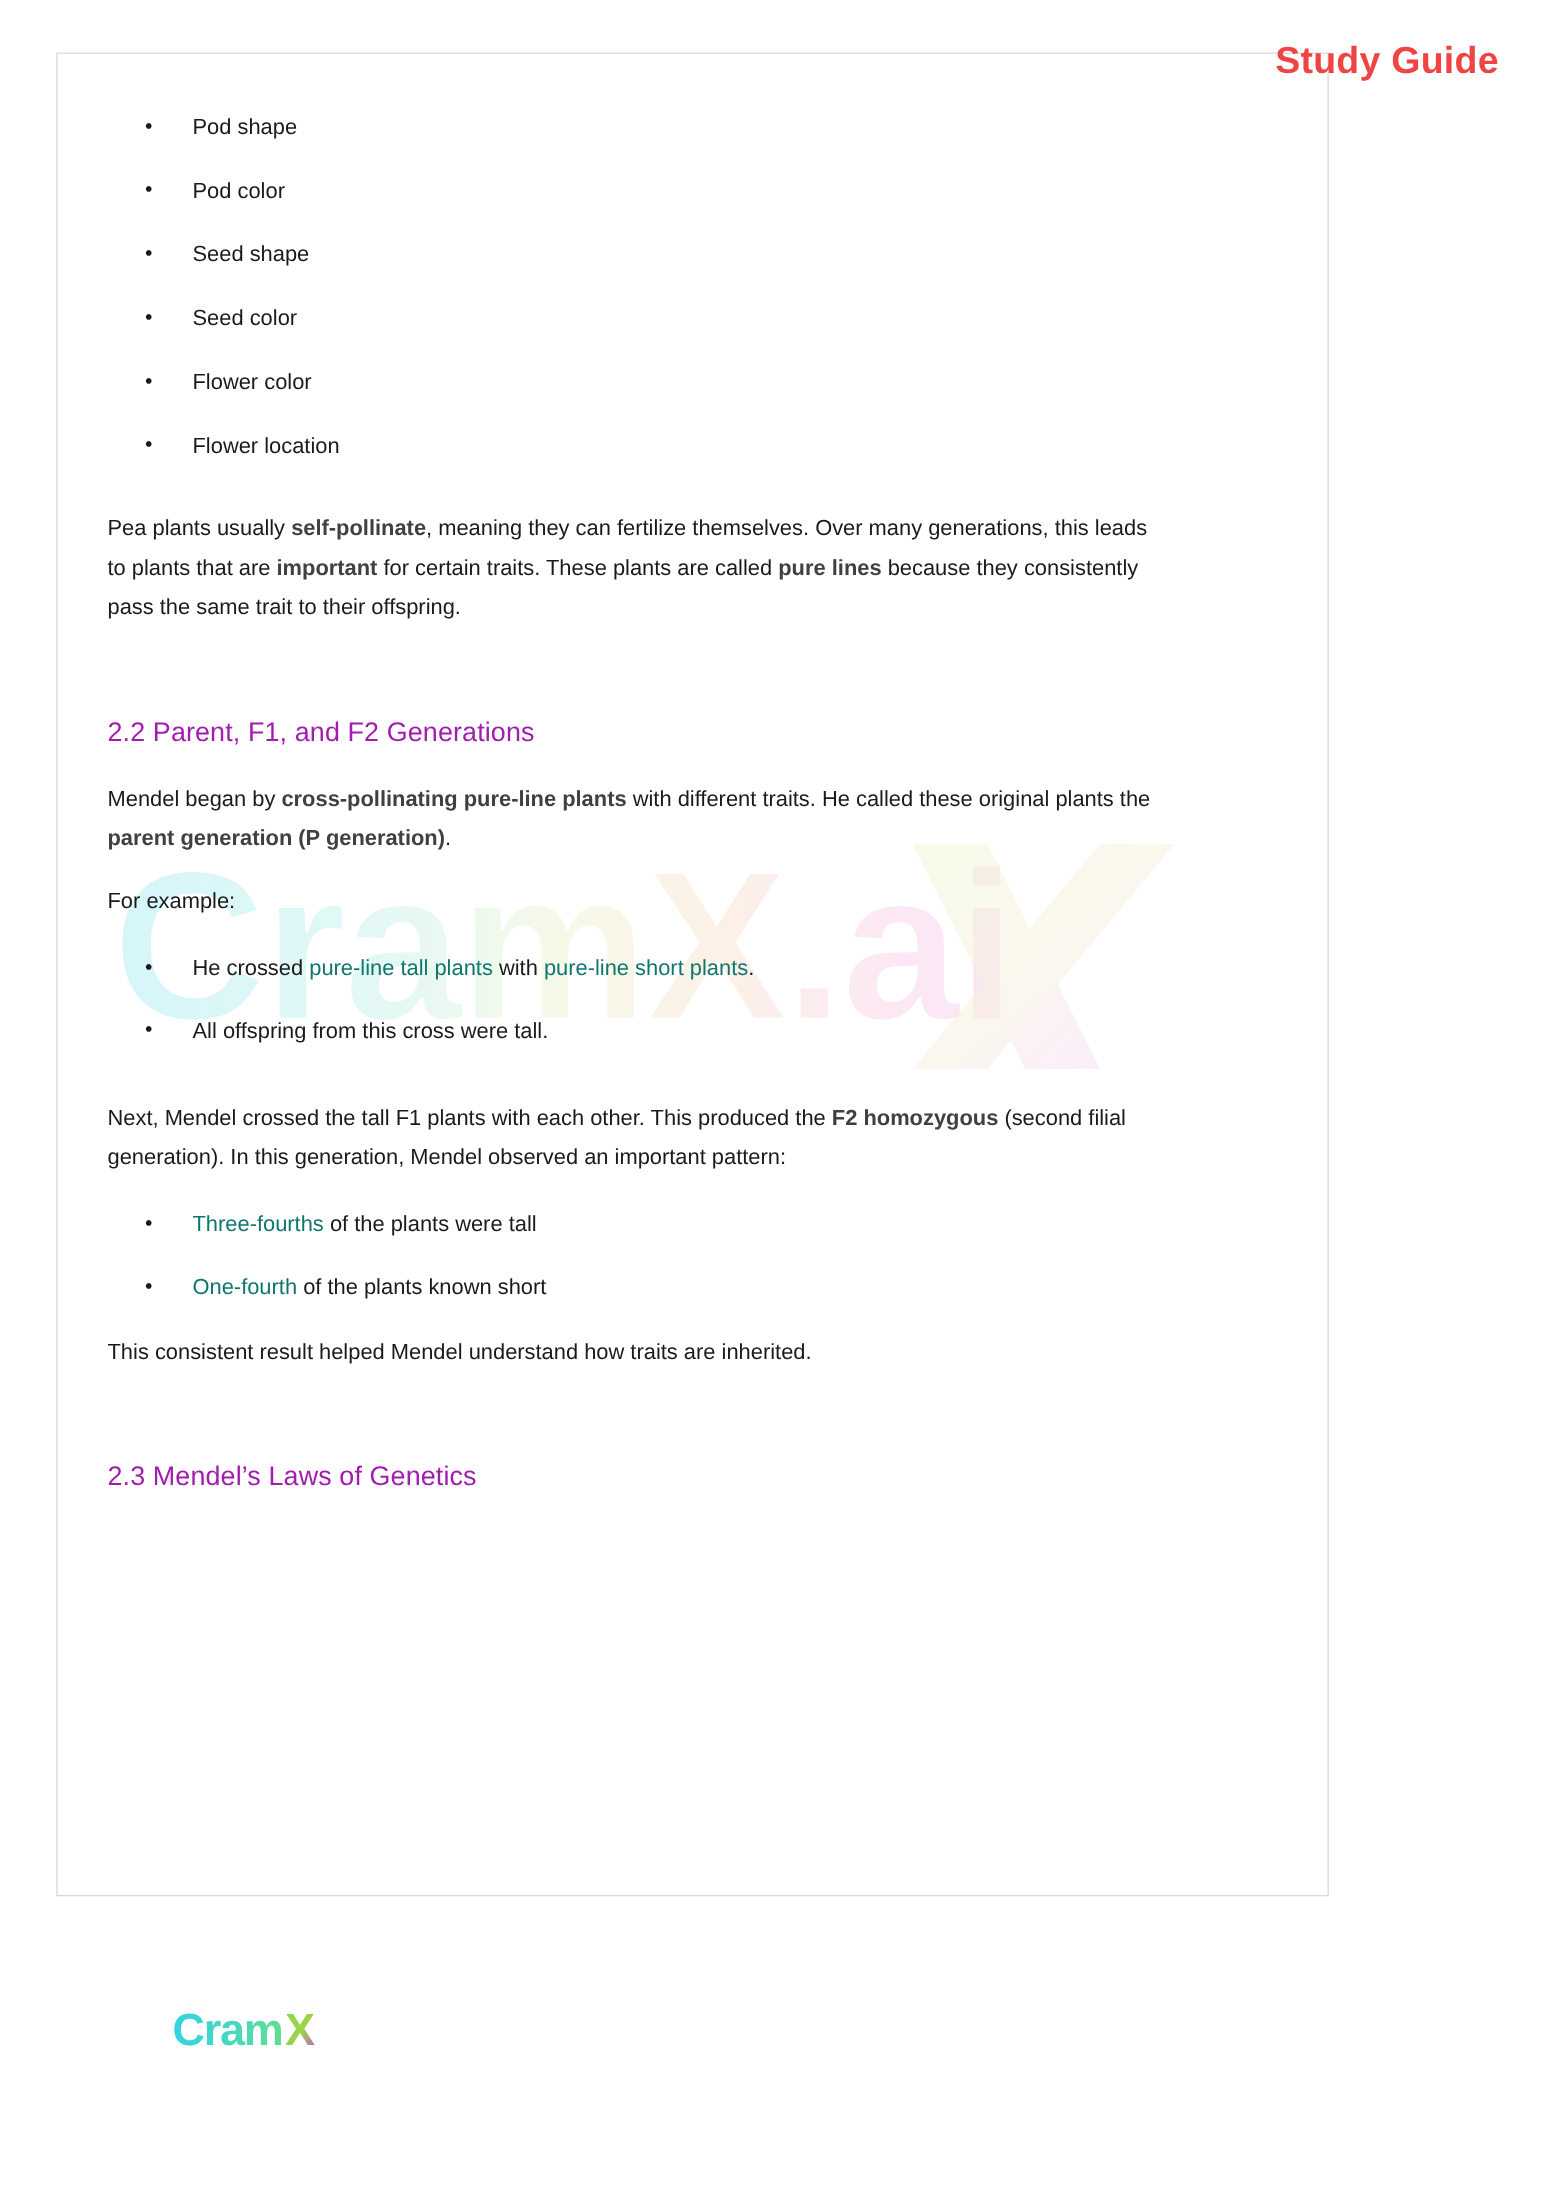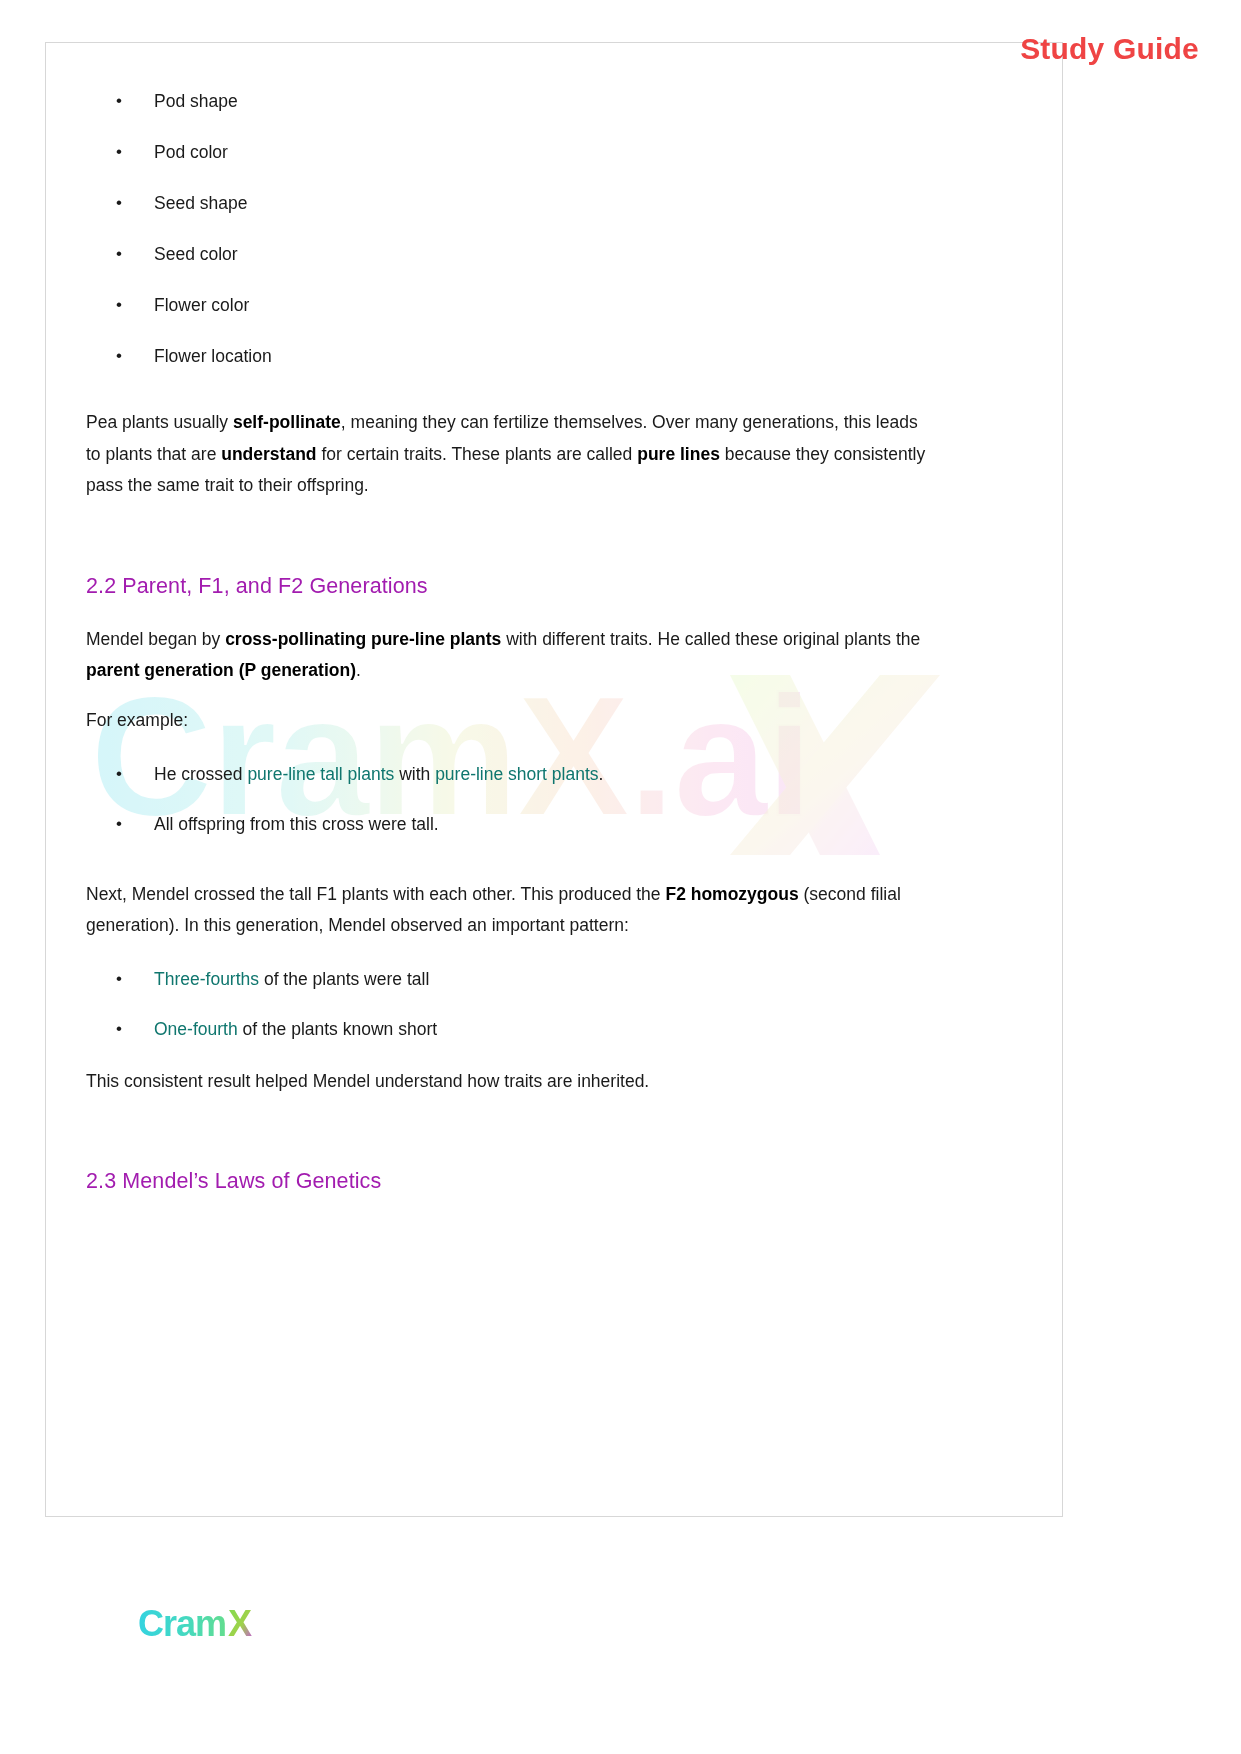--- a/index.html
+++ b/index.html
@@ -67,21 +67,21 @@
     z-index: 2;
   }
 
   p.para {
     margin: 0 0 0 0;
     font-size: 17.5px;
     line-height: 31.6px;
     color: #1a1a1a;
     text-align: left;
   }
-  p.para b { font-weight: bold; color: #000000; }
+  p.para b { font-weight: bold; color: #404040; }
 
   .gap-18 { height: 18px; }
   .gap-24 { height: 24px; }
   .gap-38 { height: 38px; }
   .gap-70 { height: 70px; }
 
   ul.blist {
     list-style: none;
     margin: 0;
     padding: 0;
@@ -185,21 +185,21 @@
         <span>Flower color</span>
       </li>
       <li>
         <span class="bullet">•</span>
         <span>Flower location</span>
       </li>
     </ul>
 
     <div class="gap-38"></div>
 
-    <p class="para"><span>Pea plants usually </span><b>self-pollinate</b><span>, meaning they can fertilize themselves. Over many generations, this leads to plants that are </span><b>understand</b><span> for certain traits. These plants are called </span><b>pure lines</b><span> because they consistently pass the same trait to their offspring.</span></p>
+    <p class="para"><span>Pea plants usually </span><b>self-pollinate</b><span>, meaning they can fertilize themselves. Over many generations, this leads to plants that are </span><b>important</b><span> for certain traits. These plants are called </span><b>pure lines</b><span> because they consistently pass the same trait to their offspring.</span></p>
 
     <div class="gap-70"></div>
 
     <h2 class="sec">2.2 Parent, F1, and F2 Generations</h2>
 
     <div class="gap-24"></div>
 
     <p class="para"><span>Mendel began by </span><b>cross-pollinating pure-line plants</b><span> with different traits. He called these original plants the </span><b>parent generation (P generation)</b><span>.</span></p>
 
     <div class="gap-18"></div>

